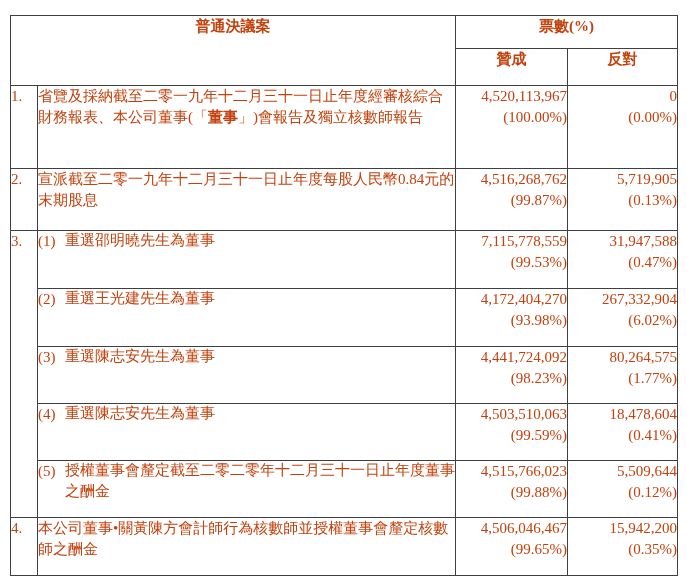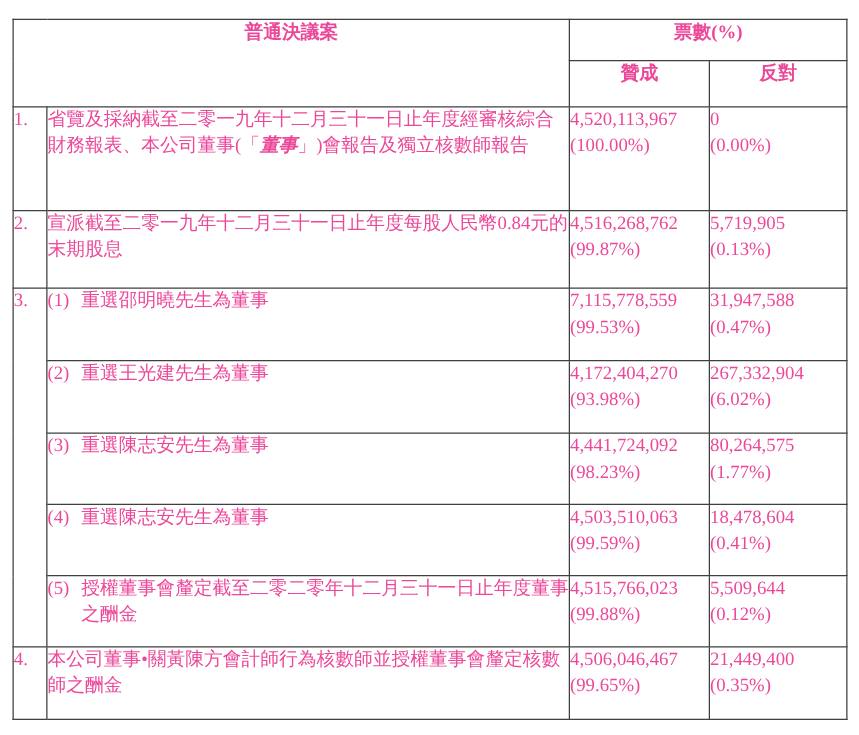--- a/index.html
+++ b/index.html
@@ -6,21 +6,21 @@
     margin: 0;
     padding: 0;
     background: #ffffff;
   }
   .page {
     position: relative;
     width: 687px;
     height: 588px;
     background: #ffffff;
     font-family: "Liberation Serif", "DejaVu Serif", serif;
-    color: #ec4899;
+    color: #c2410c;
     overflow: hidden;
   }
   table.results {
     position: absolute;
     left: 10px;
     top: 15px;
     width: 667px;
     border-collapse: collapse;
     table-layout: fixed;
   }
@@ -53,35 +53,35 @@
     vertical-align: middle;
     font-weight: bold;
     font-size: 15px;
   }
   td.num {
     padding: 6px 2px 0 6px;
   }
   td.res {
     padding: 6px 3px 6px 8px;
   }
-  td.res b { font-weight: bold; font-style: italic; }
+  td.res b { font-weight: bold; }
   .sub {
     display: flex;
     align-items: flex-start;
   }
   .sub .marker {
     flex: none;
     width: 27px;
   }
   .sub .subtext {
     flex: 1;
     font-family: Liberation Mono, monospace;
   }
   td.vote {
-    text-align: left;
+    text-align: right;
     padding-top: 6px;
   }
 </style>
 </head>
 <body>
 
 <div class="page">
   <table class="results">
     <colgroup>
       <col class="c-num">
@@ -213,19 +213,19 @@
     </tr>
 
     <tr class="r7">
       <td class="num">4.</td>
       <td class="res">本公司董事•關黃陳方會計師行為核數師並授權董事會釐定核數師之酬金</td>
       <td class="vote">
         <div>4,506,046,467</div>
         <div>(99.65%)</div>
       </td>
       <td class="vote">
-        <div>21,449,400</div>
+        <div>15,942,200</div>
         <div>(0.35%)</div>
       </td>
     </tr>
   </tbody>
     </table>
 </div>
 
 </body></html>

